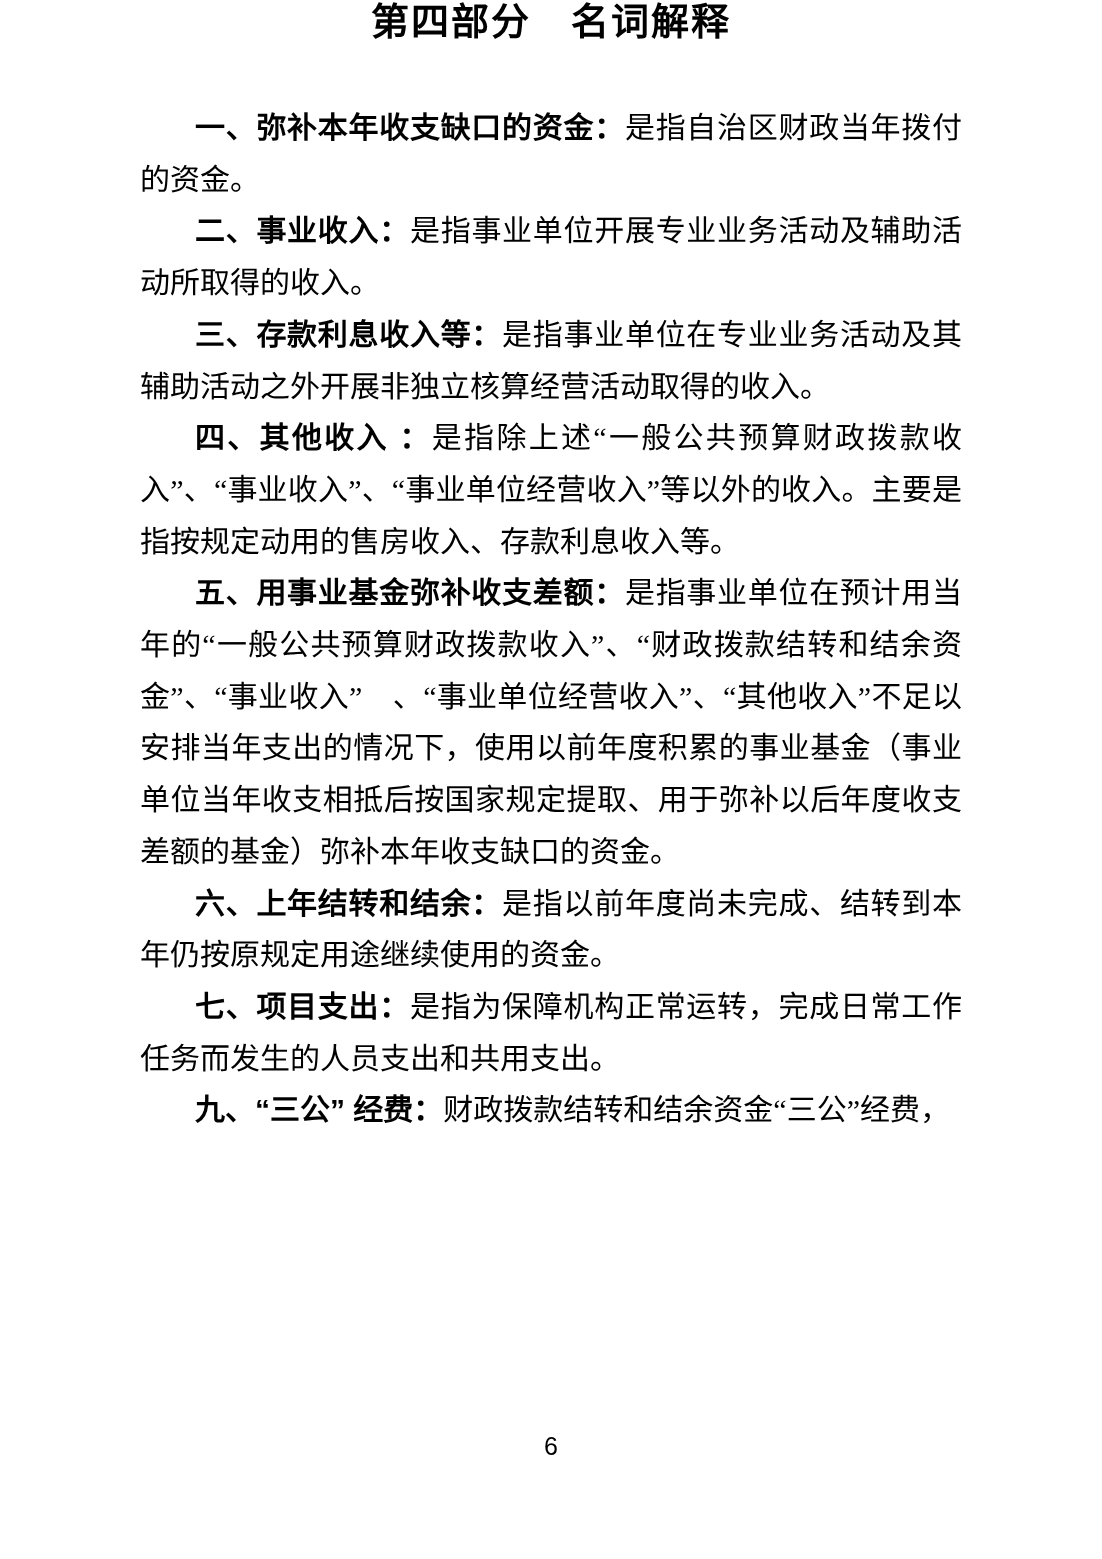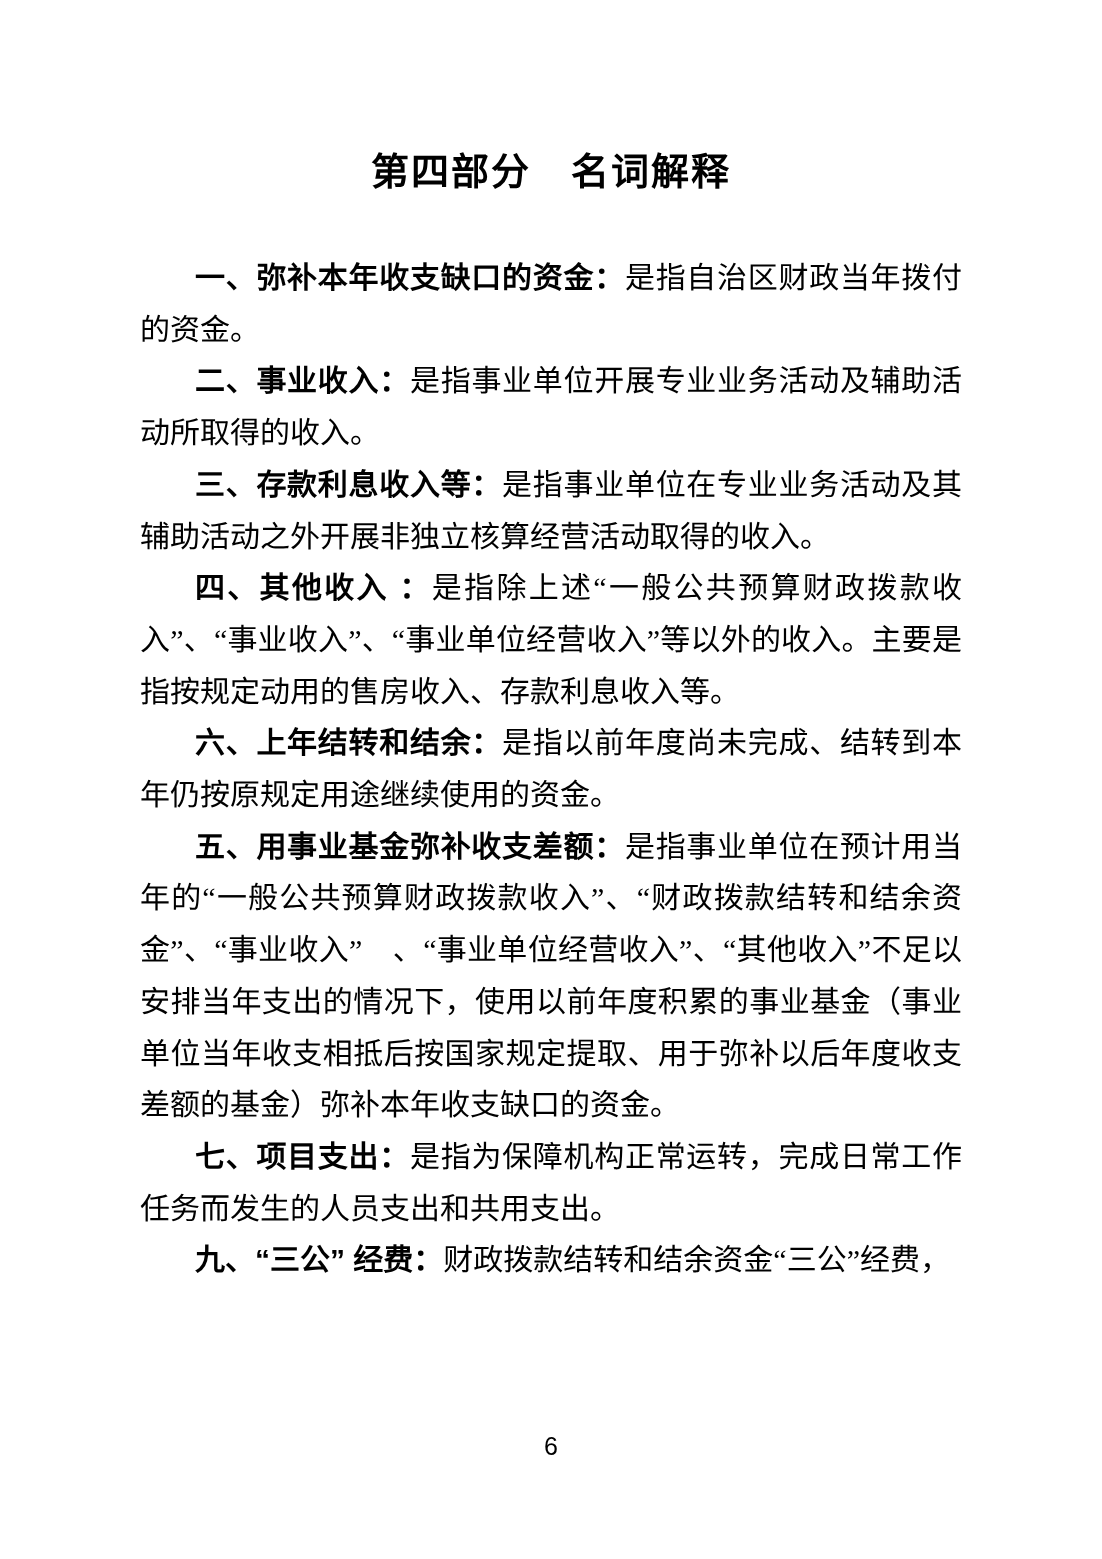--- a/index.html
+++ b/index.html
@@ -11,21 +11,20 @@
     position: relative;
     width: 1102px;
     height: 1559px;
     margin: 0 auto;
     background: #ffffff;
     color: #000000;
     overflow: hidden;
   }
   .doc-title {
     margin: 0;
-    padding-top: 150px;
     text-align: center;
     font-family: "Liberation Serif", "DejaVu Serif", serif;
     font-weight: 700;
     font-size: 38px;
     line-height: 44px;
     letter-spacing: 2px;
     color: #000000;
   }
   .content {
     width: 822px;
@@ -67,23 +66,23 @@
 
   <div class="content" id="definitions-container">
   <p><span class="term">一、弥补本年收支缺口的资金：</span><span class="definition-text">是指自治区财政当年拨付的资金。</span></p>
 
   <p><span class="term">二、事业收入：</span><span class="definition-text">是指事业单位开展专业业务活动及辅助活动所取得的收入。</span></p>
 
   <p><span class="term">三、存款利息收入等：</span><span class="definition-text">是指事业单位在专业业务活动及其辅助活动之外开展非独立核算经营活动取得的收入。</span></p>
 
   <p><span class="term">四、其他收入 ：</span><span class="definition-text">是指除上述“一般公共预算财政拨款收入”、“事业收入”、“事业单位经营收入”等以外的收入。主要是指按规定动用的售房收入、存款利息收入等。</span></p>
 
+  <p><span class="term">五、用事业基金弥补收支差额：</span><span class="definition-text">是指事业单位在预计用当年的“一般公共预算财政拨款收入”、“财政拨款结转和结余资金”、“事业收入”　、“事业单位经营收入”、“其他收入”不足以安排当年支出的情况下，使用以前年度积累的事业基金（事业单位当年收支相抵后按国家规定提取、用于弥补以后年度收支差额的基金）弥补本年收支缺口的资金。</span></p>
+
   <p><span class="term">六、上年结转和结余：</span><span class="definition-text">是指以前年度尚未完成、结转到本年仍按原规定用途继续使用的资金。</span></p>
-
-  <p><span class="term">五、用事业基金弥补收支差额：</span><span class="definition-text">是指事业单位在预计用当年的“一般公共预算财政拨款收入”、“财政拨款结转和结余资金”、“事业收入”　、“事业单位经营收入”、“其他收入”不足以安排当年支出的情况下，使用以前年度积累的事业基金（事业单位当年收支相抵后按国家规定提取、用于弥补以后年度收支差额的基金）弥补本年收支缺口的资金。</span></p>
 
   <p><span class="term">七、项目支出：</span><span class="definition-text">是指为保障机构正常运转，完成日常工作任务而发生的人员支出和共用支出。</span></p>
 
 
   <p><span class="term">九、“三公” 经费：</span><span class="definition-text">财政拨款结转和结余资金“三公”经费，</span></p>
 </div>
 
   <div class="page-number">6</div>
 
 </div>

